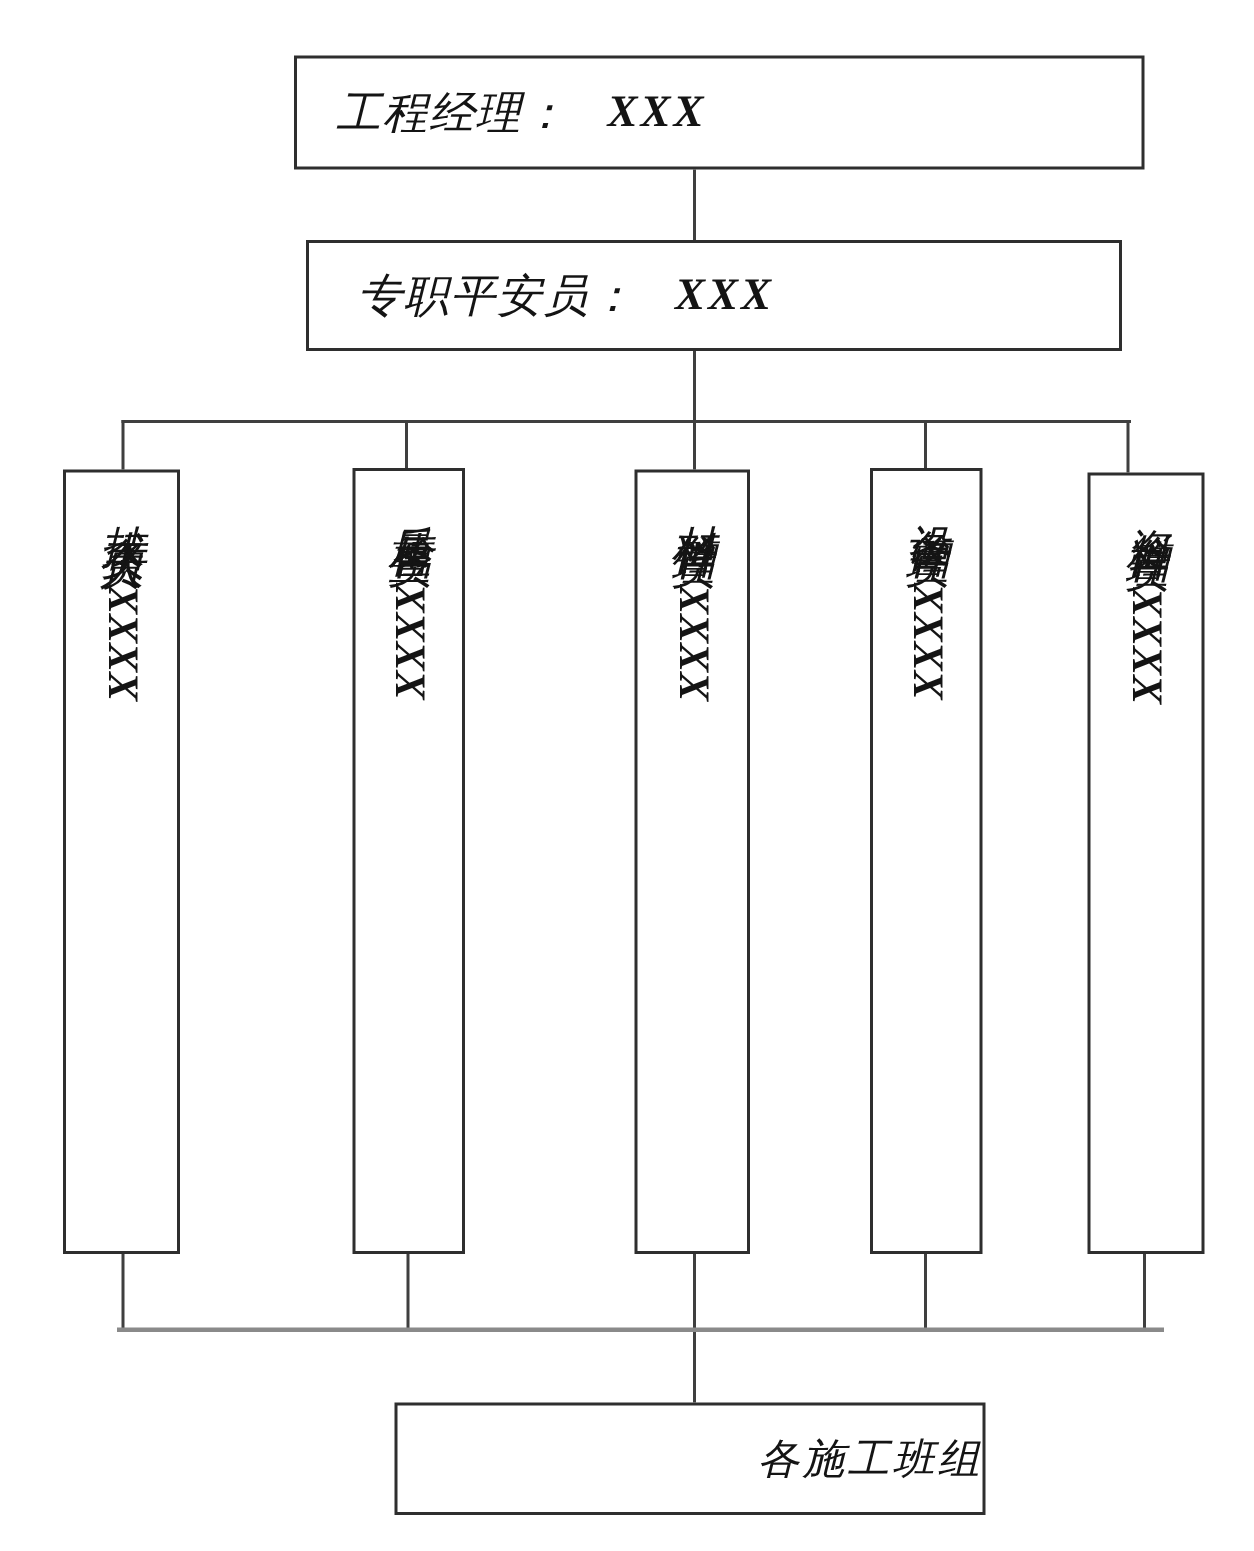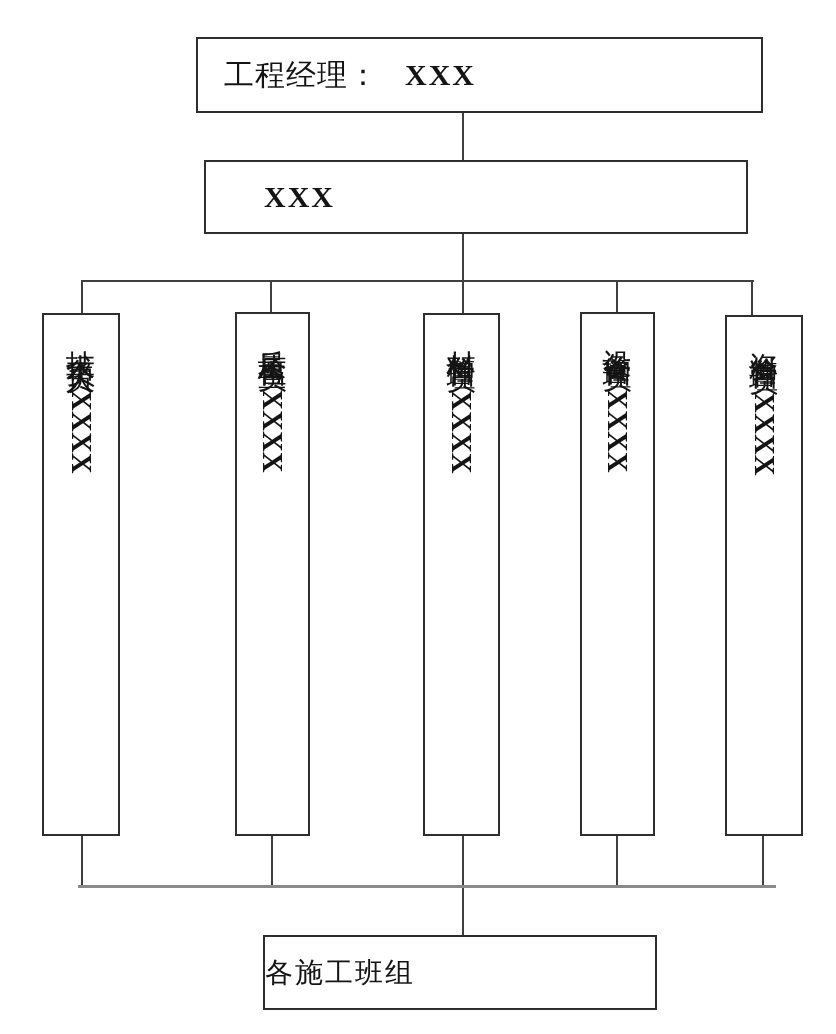--- a/index.html
+++ b/index.html
@@ -10,20 +10,21 @@
     --bg:#ffffff;
   }
   html,body{margin:0;padding:0;background:var(--bg);}
   .canvas{
     position:relative;
     width:836px;height:1024px;
     background:var(--bg);
     font-family:"Liberation Serif","DejaVu Serif",serif;
     color:var(--text);
     overflow:hidden;
+    font-style:italic;
   }
   .node{
     position:absolute;
     background:var(--bg);
     border:2px solid var(--border);
     box-sizing:border-box;
     color:var(--text);
   }
   .hnode{
     display:flex;
@@ -44,21 +45,21 @@
     text-align:start;
   }
   .vnode .vname{
     font-weight:bold;
     letter-spacing:0;
     margin-inline-start:10px;
   }
   .cnode{
     display:flex;
     align-items:center;
-    justify-content:flex-start;
+    justify-content:flex-end;
     font-size:28px;
     letter-spacing:2px;
   }
   .line{position:absolute;background:var(--line);}
   .line.soft{background:var(--line-soft);}
 </style>
 </head>
 <body>
 
 <div class="canvas">
@@ -77,20 +78,21 @@
   <div class="line" style="left:616px;top:836px;width:2px;height:51px;"></div>
   <div class="line" style="left:762px;top:836px;width:2px;height:51px;"></div>
   <div class="line soft" style="left:78px;top:885px;width:698px;height:3px;"></div>
 
   <div class="node hnode" style="left:196px;top:37px;width:567px;height:76px;padding-left:26px;">
     <span>工程经理：</span>
       <span class="name">XXX</span>
   </div>
 
   <div class="node hnode" style="left:204px;top:160px;width:544px;height:74px;padding-left:32px;">
+    <span>专职平安员：</span>
       <span class="name">XXX</span>
   </div>
 
   <div class="node vnode" style="left:42px;top:313px;width:78px;height:523px;">
     <span>技术负责人：</span>
       <span class="vname">XXXX</span>
   </div>
 
   <div class="node vnode" style="left:235px;top:312px;width:75px;height:524px;">
     <span>质量检查员：</span>

